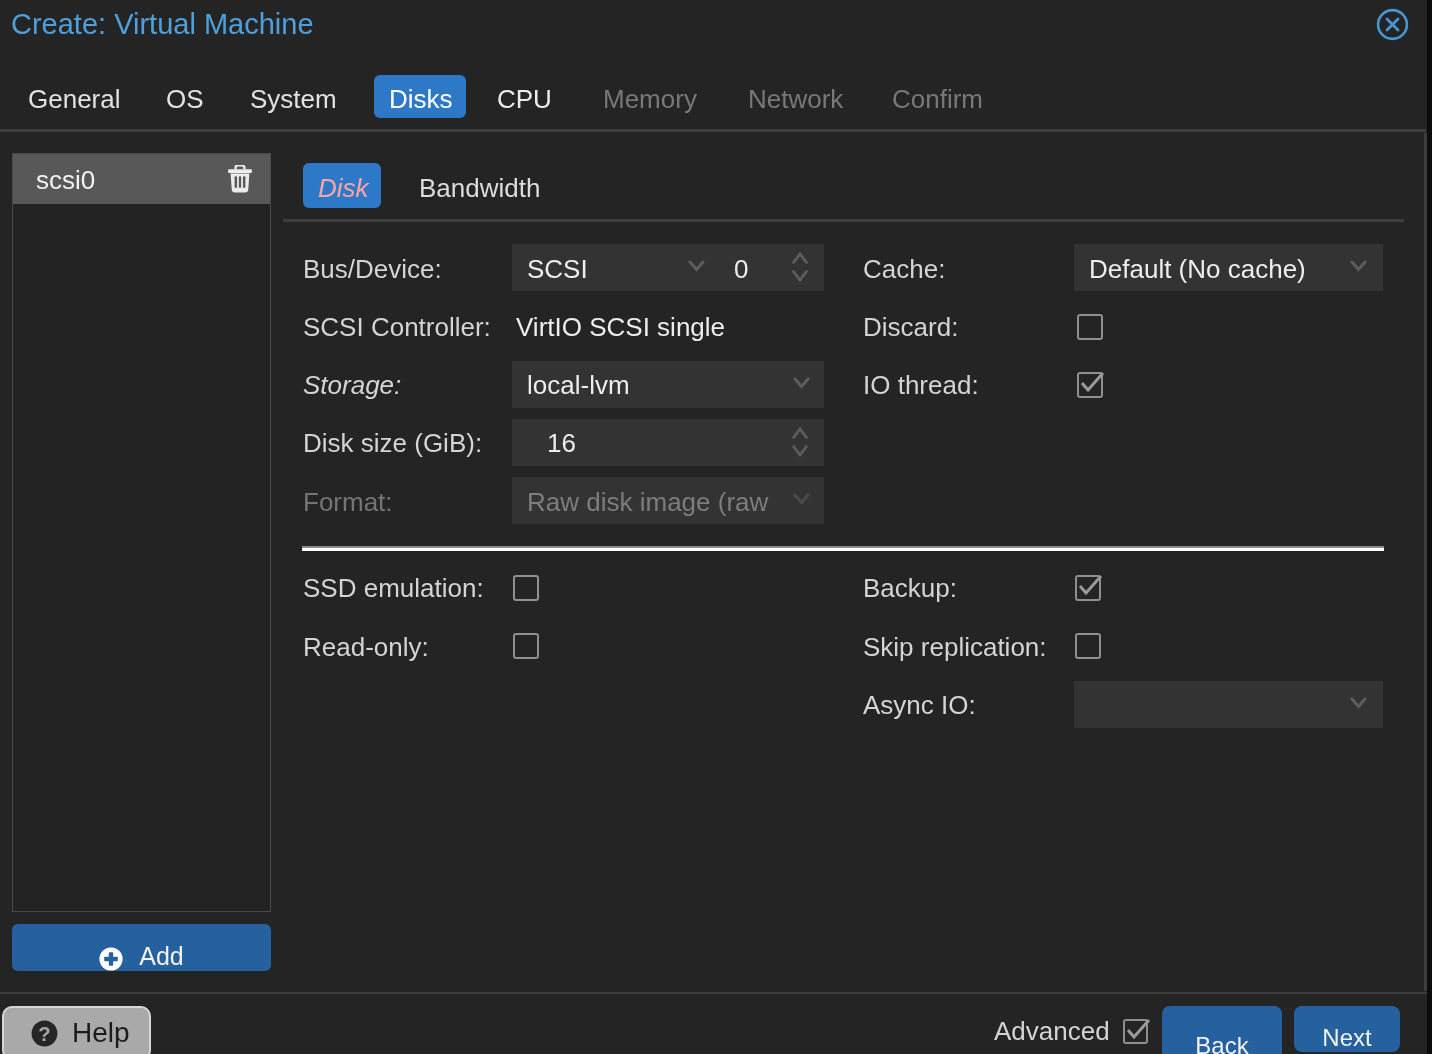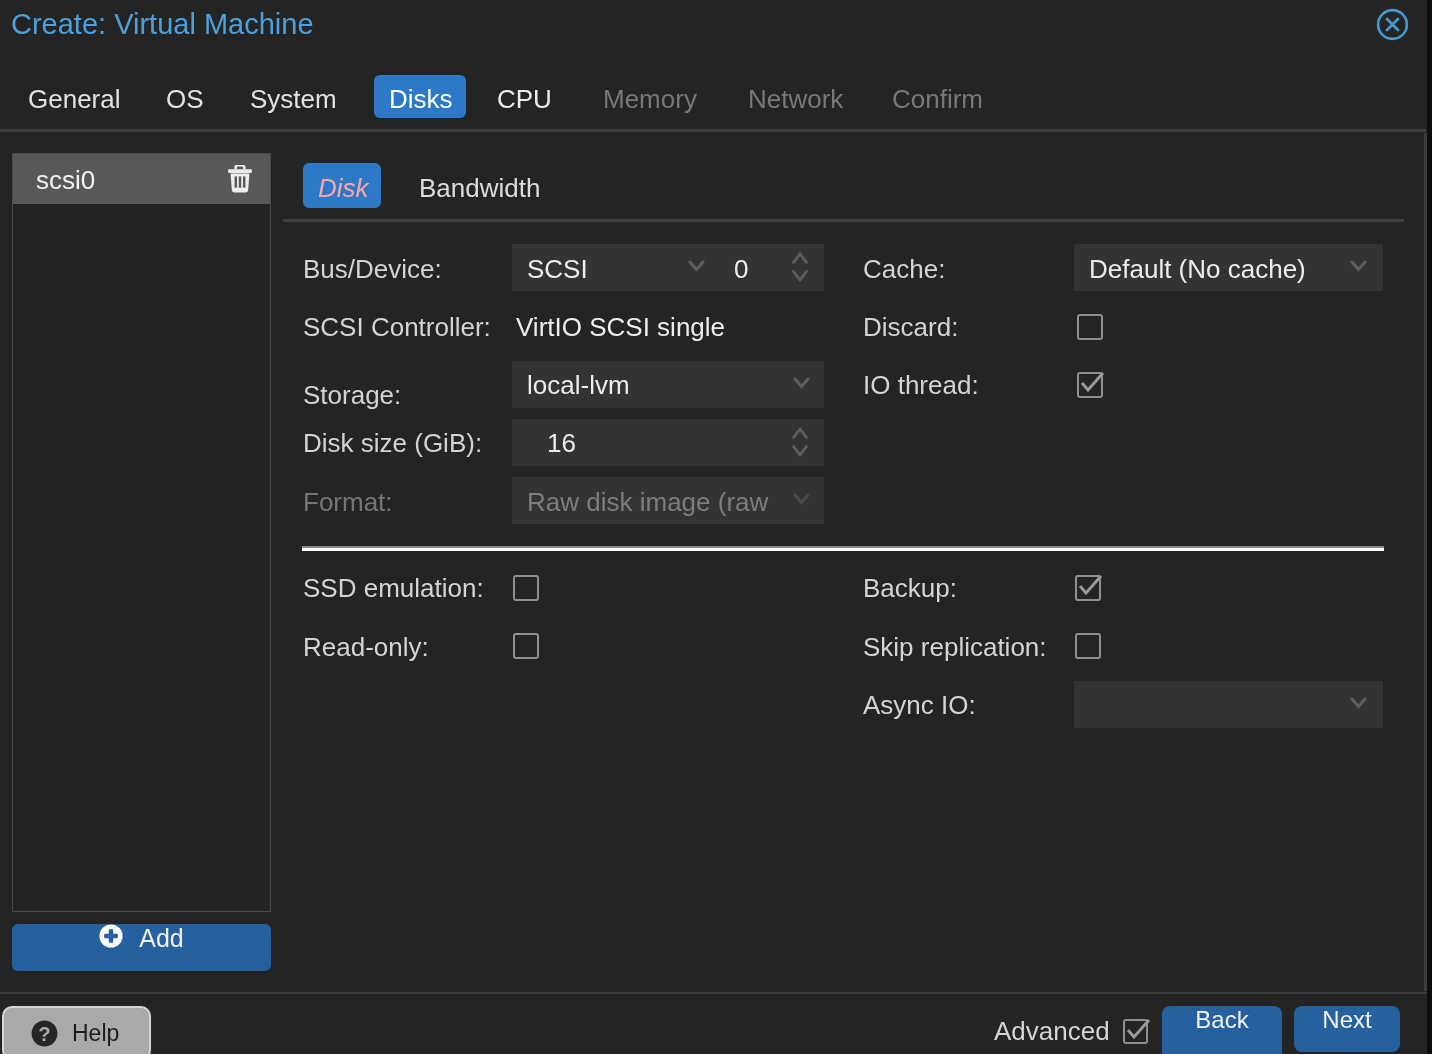--- a/index.html
+++ b/index.html
@@ -5,21 +5,21 @@
   html,body{margin:0;padding:0;background:#0d0d0d;}
   #page{position:relative;width:1432px;height:1054px;background:#242424;overflow:hidden;
         font-family:"Liberation Sans", sans-serif;color:#d4d4d4;}
   .abs{position:absolute;}
   .lbl{font-size:26px;color:#d4d4d4;white-space:nowrap;}
   .field{position:absolute;background:#333333;height:47px;}
   .ftext{position:absolute;font-size:26px;color:#ededed;white-space:nowrap;}
   .chev{position:absolute;}
   .cb{position:absolute;width:26px;height:26px;border:2.5px solid #8f8f8f;border-radius:3px;box-sizing:border-box;background:transparent;}
   .btn-blue{position:absolute;background:#26619f;border-radius:8px;color:#f2f2f2;
-            display:flex;align-items:flex-start;justify-content:center;font-size:24px;}
+            display:flex;align-items:flex-end;justify-content:center;font-size:24px;}
 </style>
 </head>
 <body>
 <div id="page">
 
   <div class="abs" style="left:11px;top:10px;font-size:29px;line-height:29px;color:#4da0dc;">Create: Virtual Machine</div>
   <svg class="abs" style="left:1376px;top:8px;" width="33" height="33" viewBox="0 0 33 33">
     <circle cx="16.5" cy="16.5" r="14.4" fill="none" stroke="#4697d2" stroke-width="2.6"></circle>
     <path d="M11 11 L22 22 M22 11 L11 22" stroke="#4697d2" stroke-width="2.8" stroke-linecap="round"></path>
   </svg>
@@ -82,21 +82,21 @@
   <div class="ftext" style="left:1089px;top:254px;">Default (No cache)</div>
   <svg class="chev" style="left:1350px;top:260px;" width="17" height="13" viewBox="0 0 17 13">
     <path d="M2 2 L8.5 9.5 L15 2" fill="none" stroke="#5d5d5d" stroke-width="3" stroke-linecap="round"></path>
   </svg>
 
   <div class="abs lbl" style="left:303px;top:312px;">SCSI Controller:</div>
   <div class="ftext" style="left:516px;top:312px;">VirtIO SCSI single</div>
   <div class="abs lbl" style="left:863px;top:312px;">Discard:</div>
   <div class="cb" style="left:1077px;top:314px;"></div>
 
-  <div class="abs lbl" style="left:303px;top:380px;">Storage:</div>
+  <div class="abs lbl" style="left:303px;top:370px;font-style:italic;">Storage:</div>
   <div class="field" style="left:512px;top:361px;width:312px;"></div>
   <div class="ftext" style="left:527px;top:370px;">local-lvm</div>
   <svg class="chev" style="left:793px;top:377px;" width="17" height="13" viewBox="0 0 17 13">
     <path d="M2 2 L8.5 9.5 L15 2" fill="none" stroke="#5d5d5d" stroke-width="3" stroke-linecap="round"></path>
   </svg>
   <div class="abs lbl" style="left:863px;top:370px;">IO thread:</div>
   <div class="cb" style="left:1077px;top:372px;"></div>
   <svg class="abs" style="left:1077px;top:366px;" width="30" height="32" viewBox="0 0 30 32">
     <path d="M5 17 L11 24 L26 7" fill="none" stroke="#9a9a9a" stroke-width="3"></path>
   </svg>
@@ -137,21 +137,21 @@
     <path d="M2 2 L8.5 9.5 L15 2" fill="none" stroke="#5d5d5d" stroke-width="3" stroke-linecap="round"></path>
   </svg>
 
   <div class="abs" style="left:0;top:992px;width:1427px;height:2px;background:#3d3d3d;"></div>
 
   <div class="abs" style="left:2px;top:1006px;width:149px;height:54px;background:#a9a9a9;border:2px solid #d6d6d6;box-sizing:border-box;border-radius:10px;display:flex;align-items:center;">
     <svg width="27" height="27" viewBox="0 0 28 28" style="margin-left:27px;">
       <circle cx="14" cy="14" r="13.4" fill="#262626"></circle>
       <text x="14" y="21.5" text-anchor="middle" font-family="Liberation Sans" font-size="21" font-weight="bold" fill="#a8a8a8">?</text>
     </svg>
-    <span style="font-size:23px;color:#1c1c1c;margin-left:14px;">Help</span>
+    <span style="font-size:28px;color:#1c1c1c;margin-left:14px;">Help</span>
   </div>
 
   <div class="abs" style="left:994px;top:1016px;font-size:26px;color:#d4d4d4;">Advanced</div>
   <div class="cb" style="left:1123px;top:1019px;width:25px;height:25px;"></div>
   <svg class="abs" style="left:1123px;top:1013px;" width="30" height="32" viewBox="0 0 30 32">
     <path d="M5 17 L11 24 L26 7" fill="none" stroke="#9a9a9a" stroke-width="3"></path>
   </svg>
 
   <div class="btn-blue" style="left:1162px;top:1006px;width:120px;height:54px;">Back</div>
   <div class="btn-blue" style="left:1294px;top:1006px;width:106px;height:46px;">Next</div>

